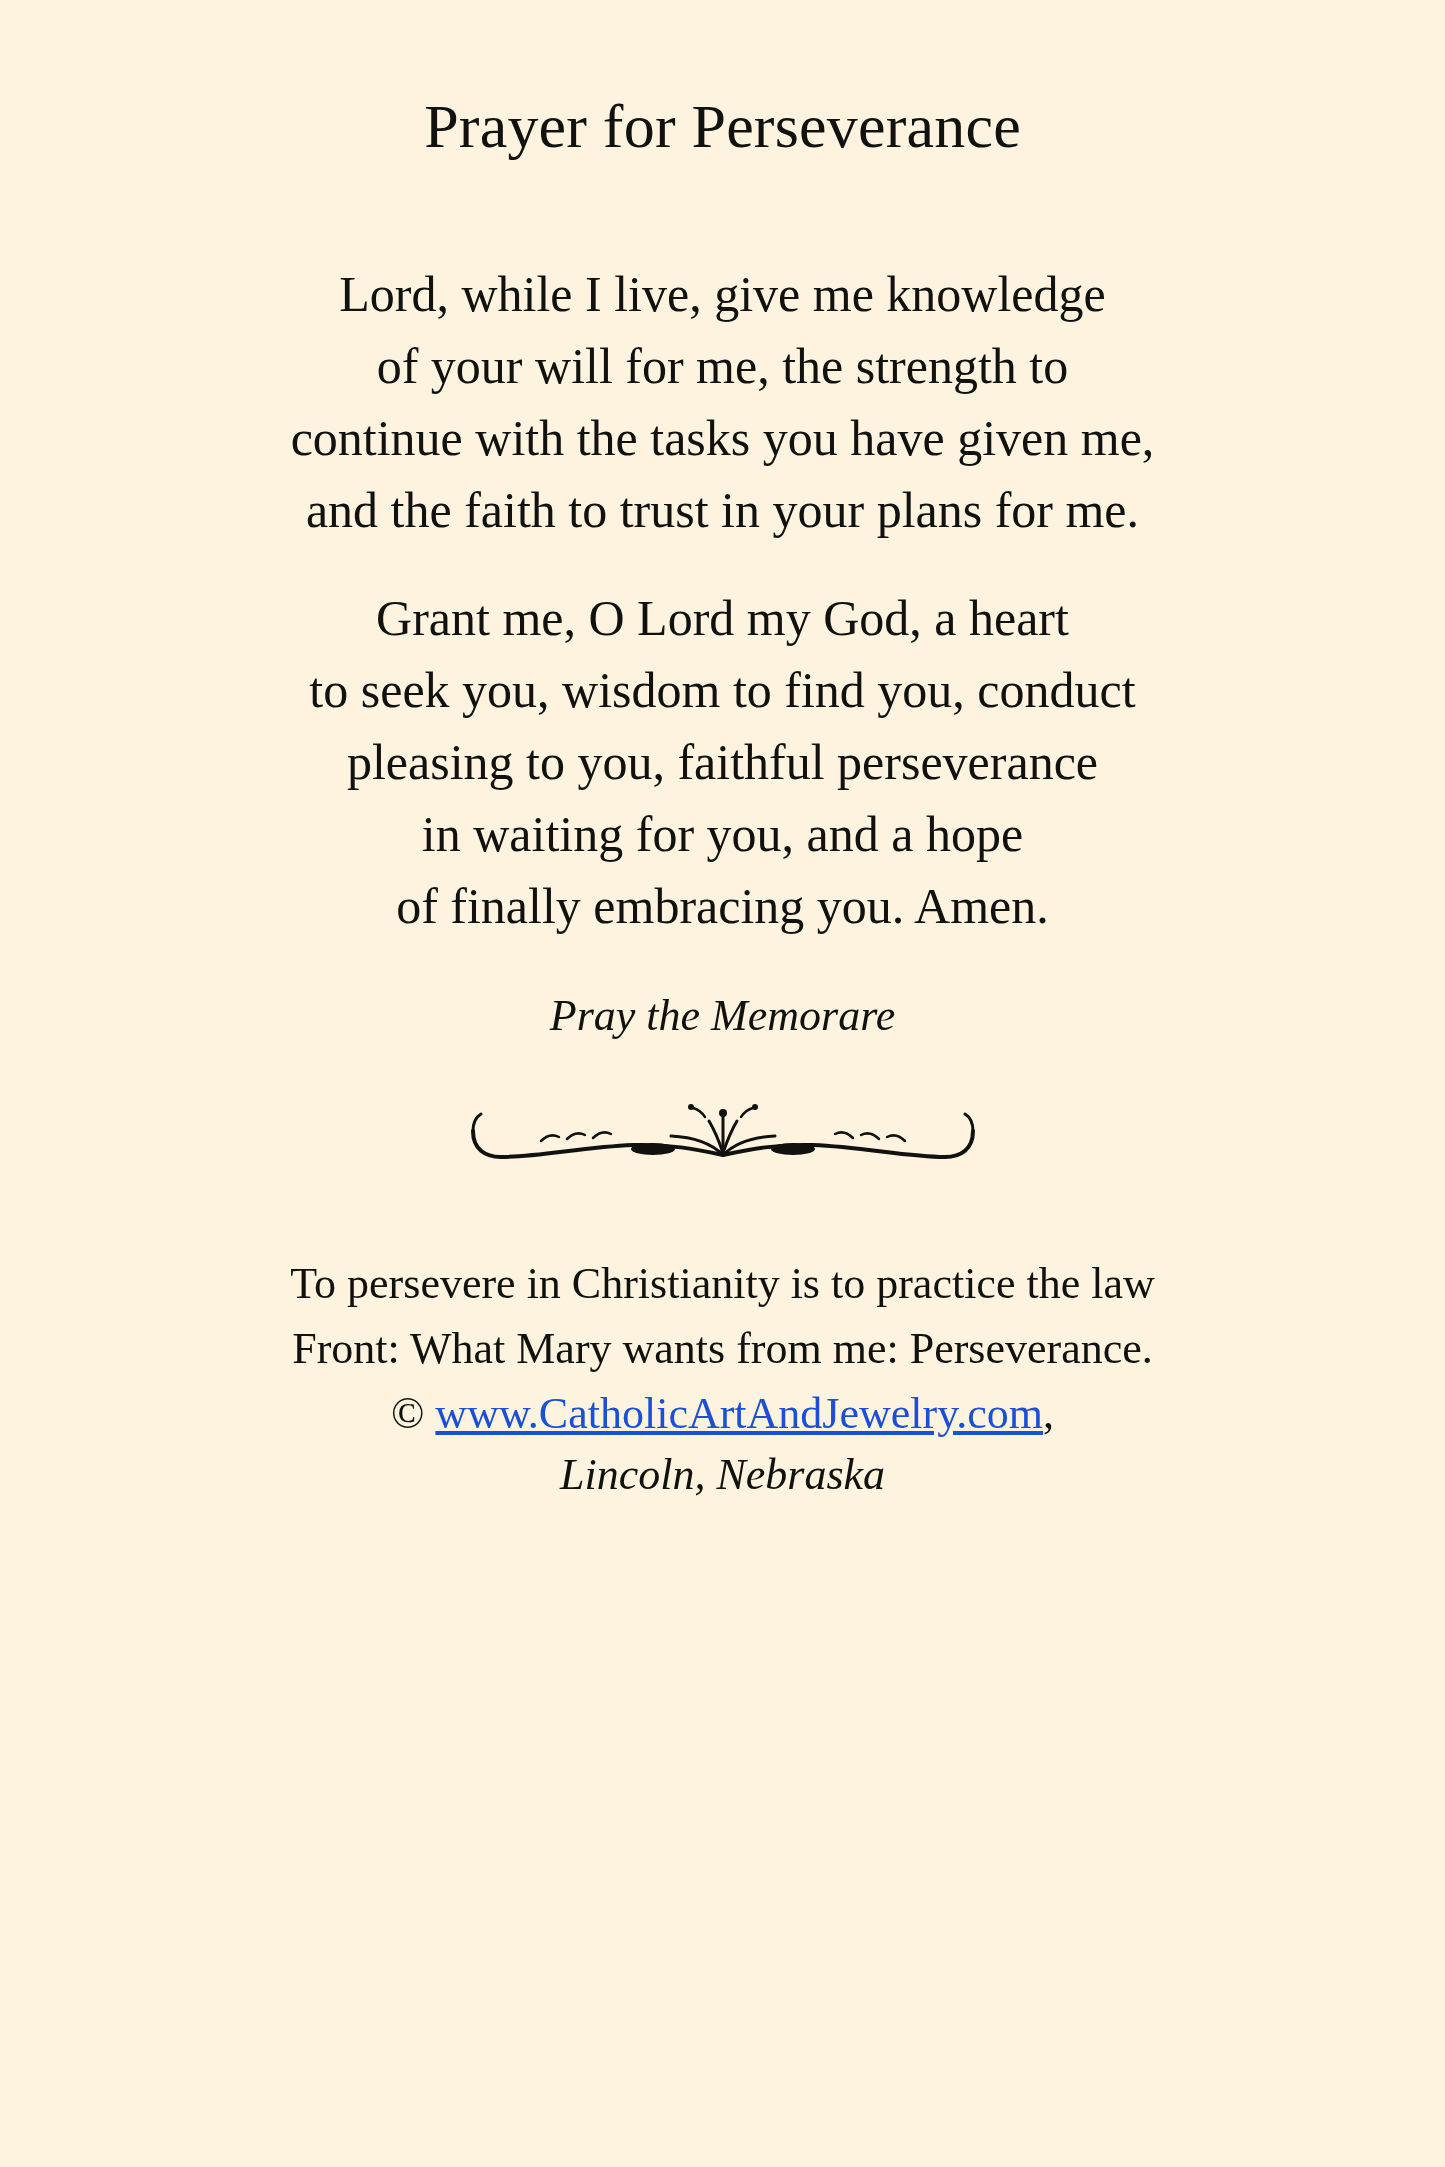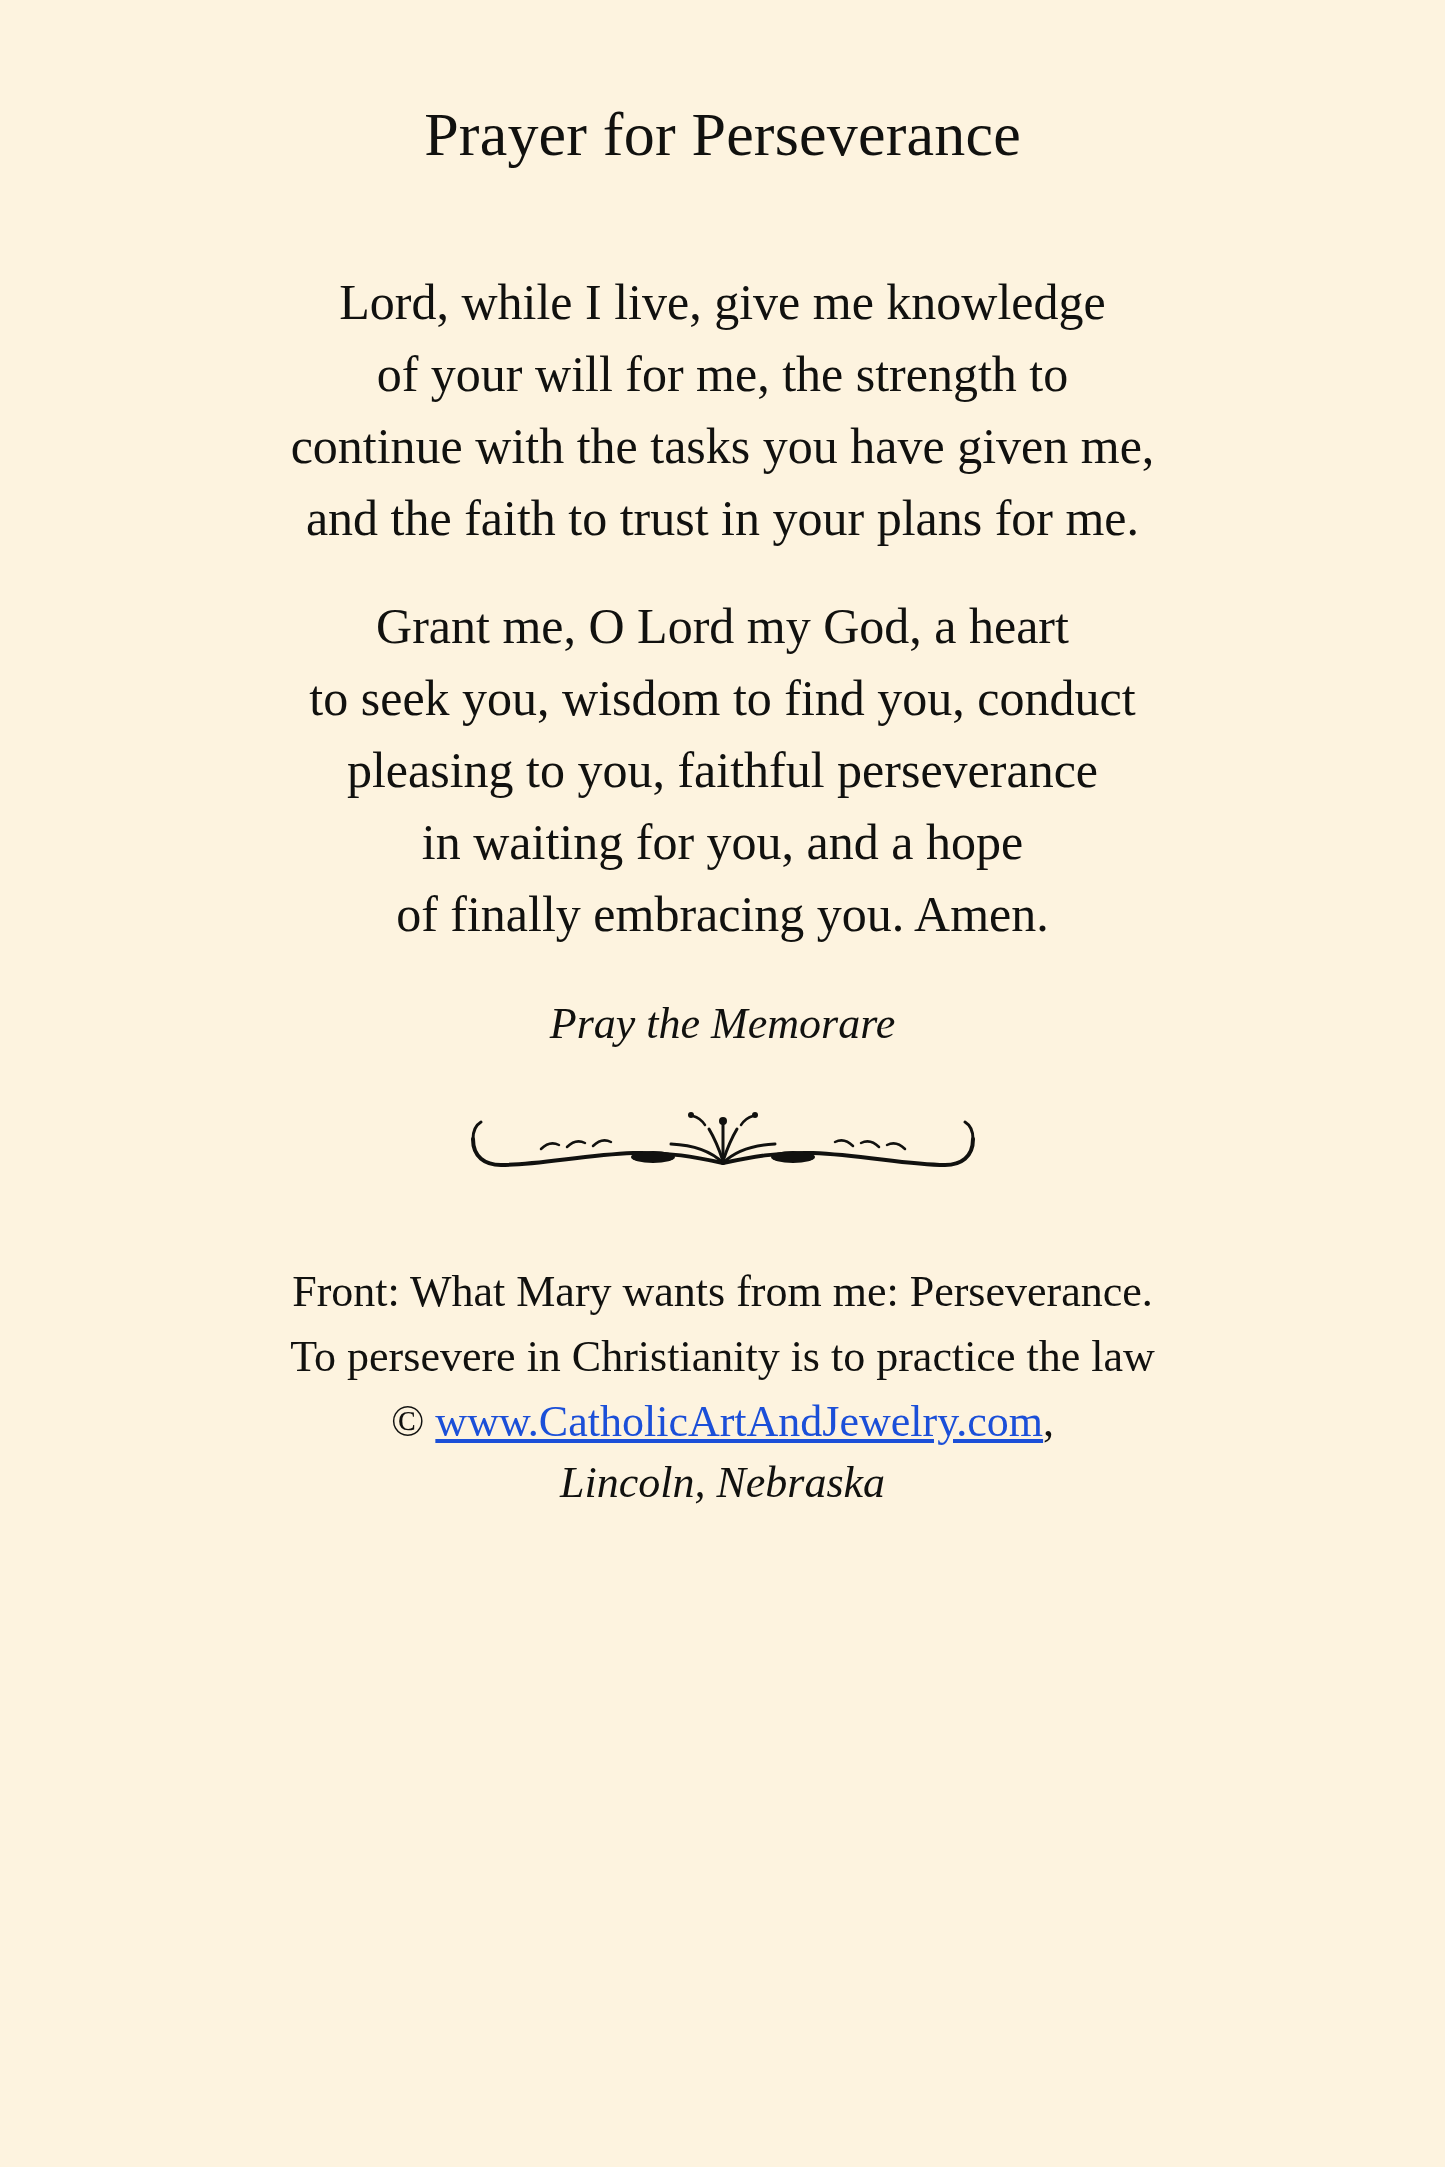--- a/index.html
+++ b/index.html
@@ -11,21 +11,21 @@
     height: 2167px;
     background: #ffffff;
     font-family: "Liberation Serif", serif;
   }
   .card {
     position: relative;
     width: 1445px;
     height: 2167px;
     background: #fdf3df;
     box-sizing: border-box;
-    padding: 8px 60px;
+    padding: 0 60px;
     display: flex;
     flex-direction: column;
     align-items: center;
     overflow: hidden;
   }
   .title {
     margin-top: 92px;
     font-size: 62px;
     line-height: 1.1;
     color: #11110f;
@@ -147,22 +147,22 @@
         <circle cx="280" cy="16" r="4"></circle>
         <circle cx="248" cy="10" r="3"></circle>
         <circle cx="312" cy="10" r="3"></circle>
         <ellipse cx="210" cy="52" rx="22" ry="6"></ellipse>
         <ellipse cx="350" cy="52" rx="22" ry="6"></ellipse>
       </g>
     </svg>
   </div>
 
   <div class="footnote">
+    <span class="ln">To persevere in Christianity is to practice the law</span>
     <span class="ln">Front: What Mary wants from me: Perseverance.</span>
-    <span class="ln">To persevere in Christianity is to practice the law</span>
   </div>
 
   <div class="credit">
     <span>©</span>
     <a href="#">www.CatholicArtAndJewelry.com</a><span>,</span>
   </div>
 
   <div class="location">Lincoln, Nebraska</div>
 
 </div>

